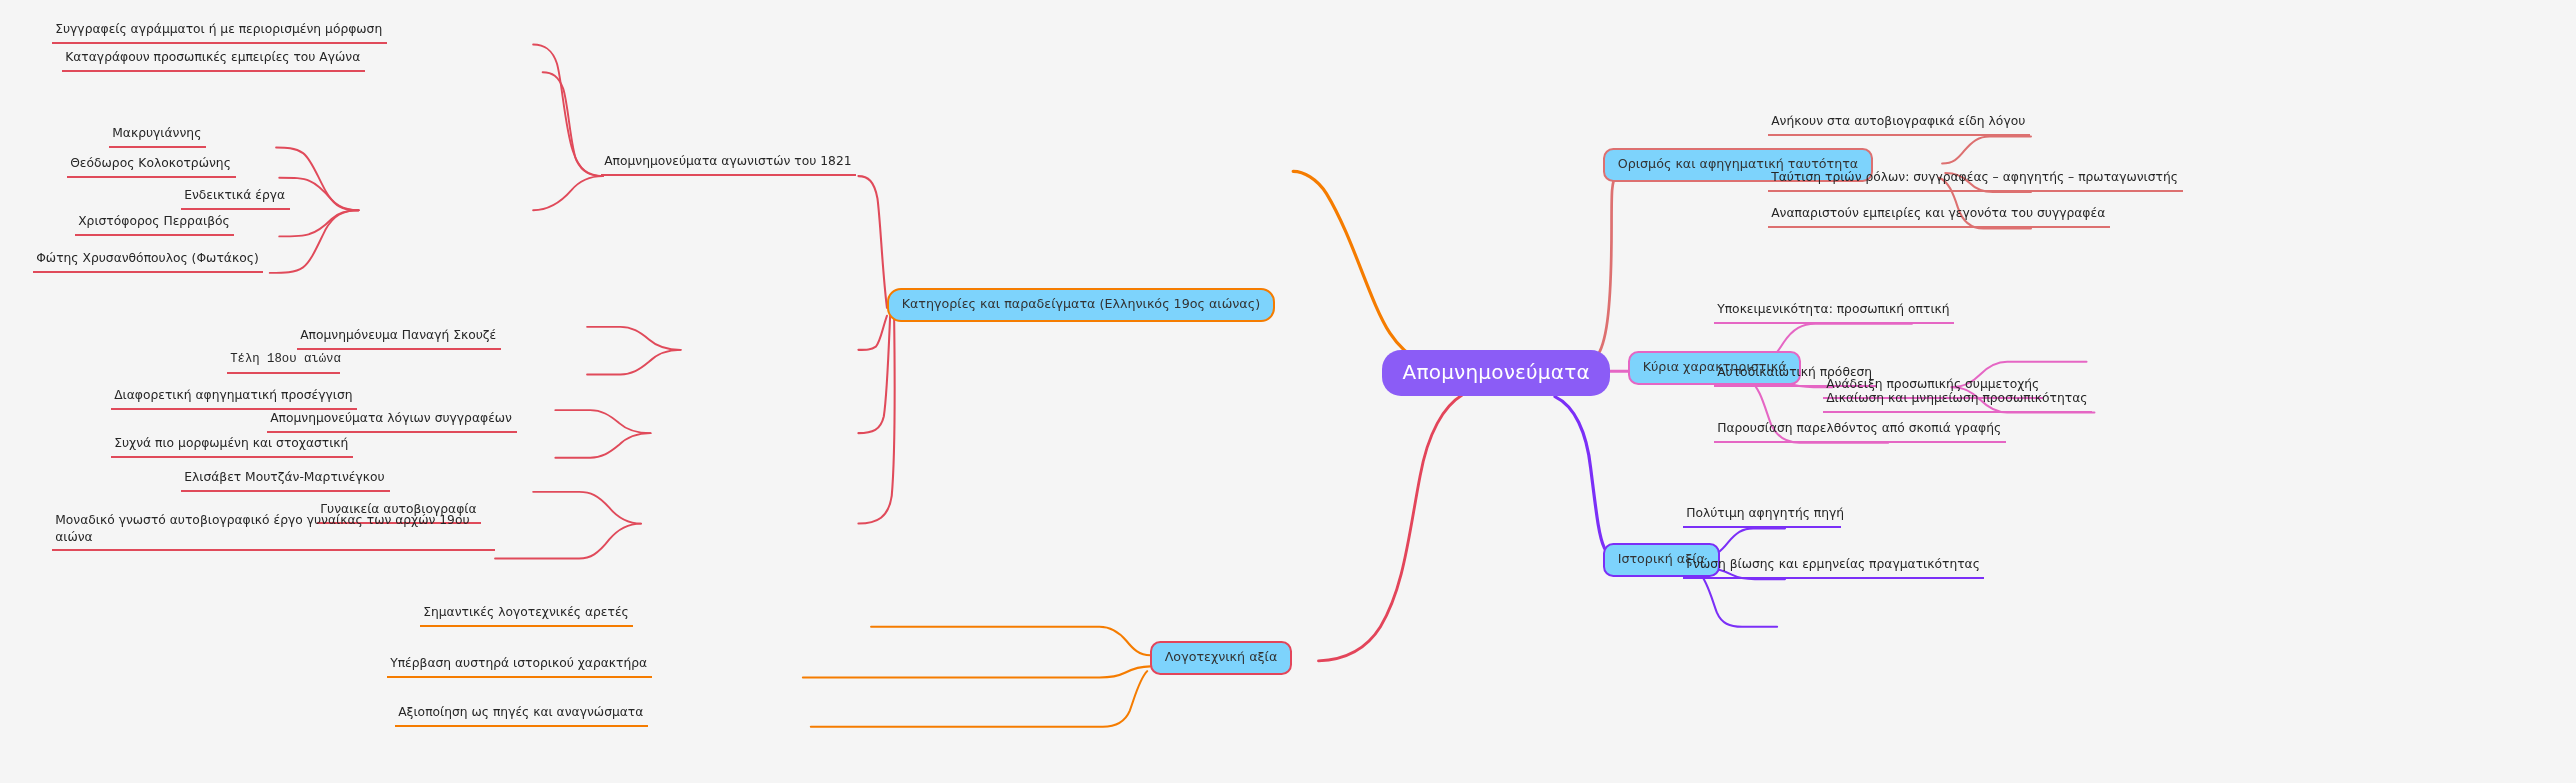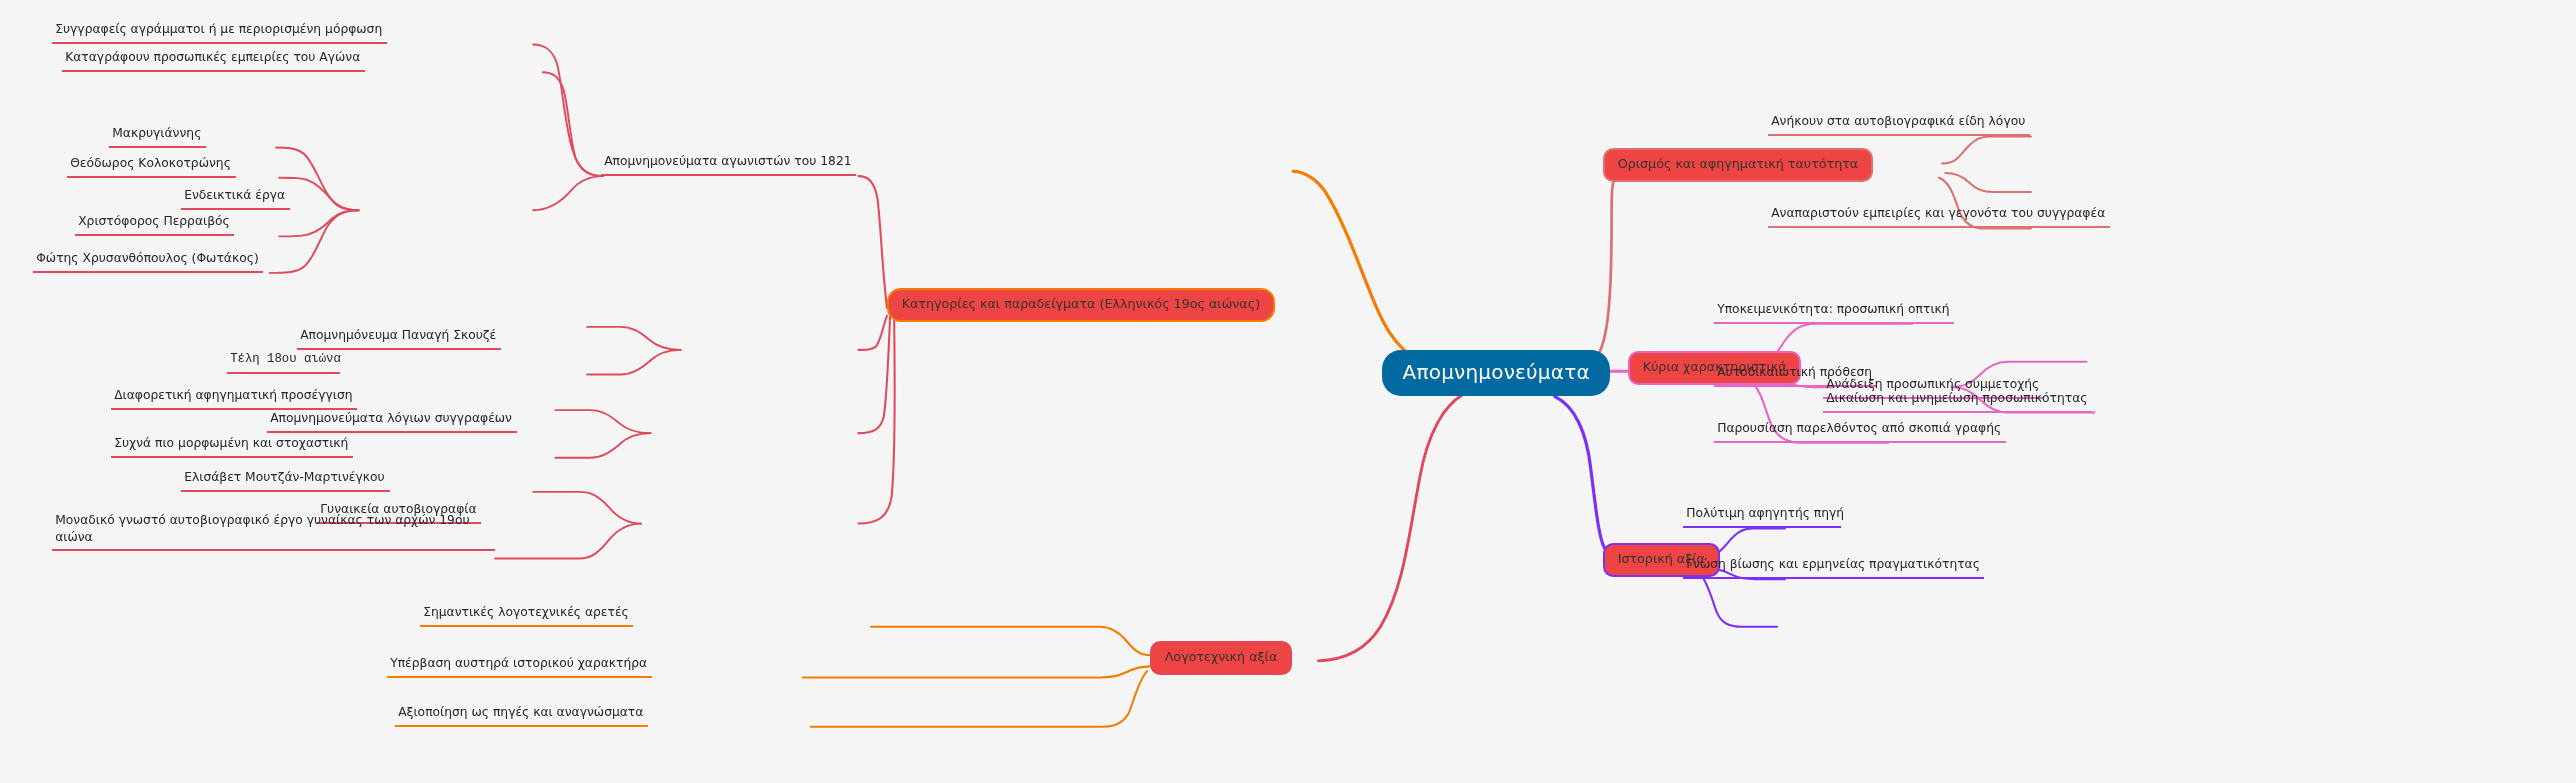--- a/index.html
+++ b/index.html
@@ -9,30 +9,30 @@
     font-family:"DejaVu Sans","Liberation Sans",sans-serif;
     overflow:hidden;
     position:relative;
   }
   #canvas{position:absolute;left:0;top:0;width:2576px;height:783px;}
   svg.links{position:absolute;left:0;top:0;width:2576px;height:783px;pointer-events:none;}
   .node{position:absolute;box-sizing:border-box;white-space:nowrap;}
 
   
   .root{
-    background:#0369a1;color:#ffffff;
+    background:#8b5cf6;color:#ffffff;
     border-radius:19px;
     font-size:20px;
     padding:10.3px 20.6px 12px 20.6px;
     letter-spacing:0.2px;
   }
 
   
   .l1{
-    background:#ef4444;
+    background:#7dd3fc;
     border:2.4px solid #cc4d4d;
     border-radius:10.3px;
     font-size:12.7px;
     color:#333333;
     padding:7.1px 12.7px 8px 12.7px;
     line-height:1.15;
   }
 
   
   .leaf{
@@ -153,20 +153,21 @@
   <div class="node mid" style="left: 317px; top: 501px; width: 164px; border-color: rgb(224, 74, 90);">Γυναικεία αυτοβιογραφία</div>
 
   <div class="node leaf" style="left: 181px; top: 469px; width: 209px; border-color: rgb(224, 74, 90);">Ελισάβετ Μουτζάν-Μαρτινέγκου</div>
 
   <div class="node leaf wrap" style="left:52px;top:512px;width:443px;border-color:#e04a5a;">Μοναδικό γνωστό αυτοβιογραφικό έργο γυναίκας των αρχών 19ου αιώνα</div>
 
   <div class="node l1" style="left:1603px;top:148px;border-color:#dd7070;">Ορισμός και αφηγηματική ταυτότητα</div>
 
   <div class="node leaf" style="left: 1768px; top: 113px; width: 262px; border-color: rgb(221, 112, 112);">Ανήκουν στα αυτοβιογραφικά είδη λόγου</div>
 
+  <div class="node leaf" style="left: 1768px; top: 169px; width: 415px; border-color: rgb(221, 112, 112);">Ταύτιση τριών ρόλων: συγγραφέας – αφηγητής – πρωταγωνιστής</div>
 
   <div class="node leaf" style="left: 1768px; top: 205px; width: 342px; border-color: rgb(221, 112, 112);">Αναπαριστούν εμπειρίες και γεγονότα του συγγραφέα</div>
 
   <div class="node l1" style="left:1628px;top:351px;border-color:#e566c4;">Κύρια χαρακτηριστικά</div>
 
   <div class="node leaf" style="left: 1714px; top: 301px; width: 240px; border-color: rgb(229, 102, 196);">Υποκειμενικότητα: προσωπική οπτική</div>
 
   <div class="node mid" style="left: 1714px; top: 364px; width: 163px; border-color: rgb(229, 102, 196);">Αυτοδικαιωτική πρόθεση</div>
 
   <div class="node leaf" style="left: 1823px; top: 339px; width: 221px; border-color: rgb(229, 102, 196); margin-top: 37px;">Ανάδειξη προσωπικής συμμετοχής</div>

